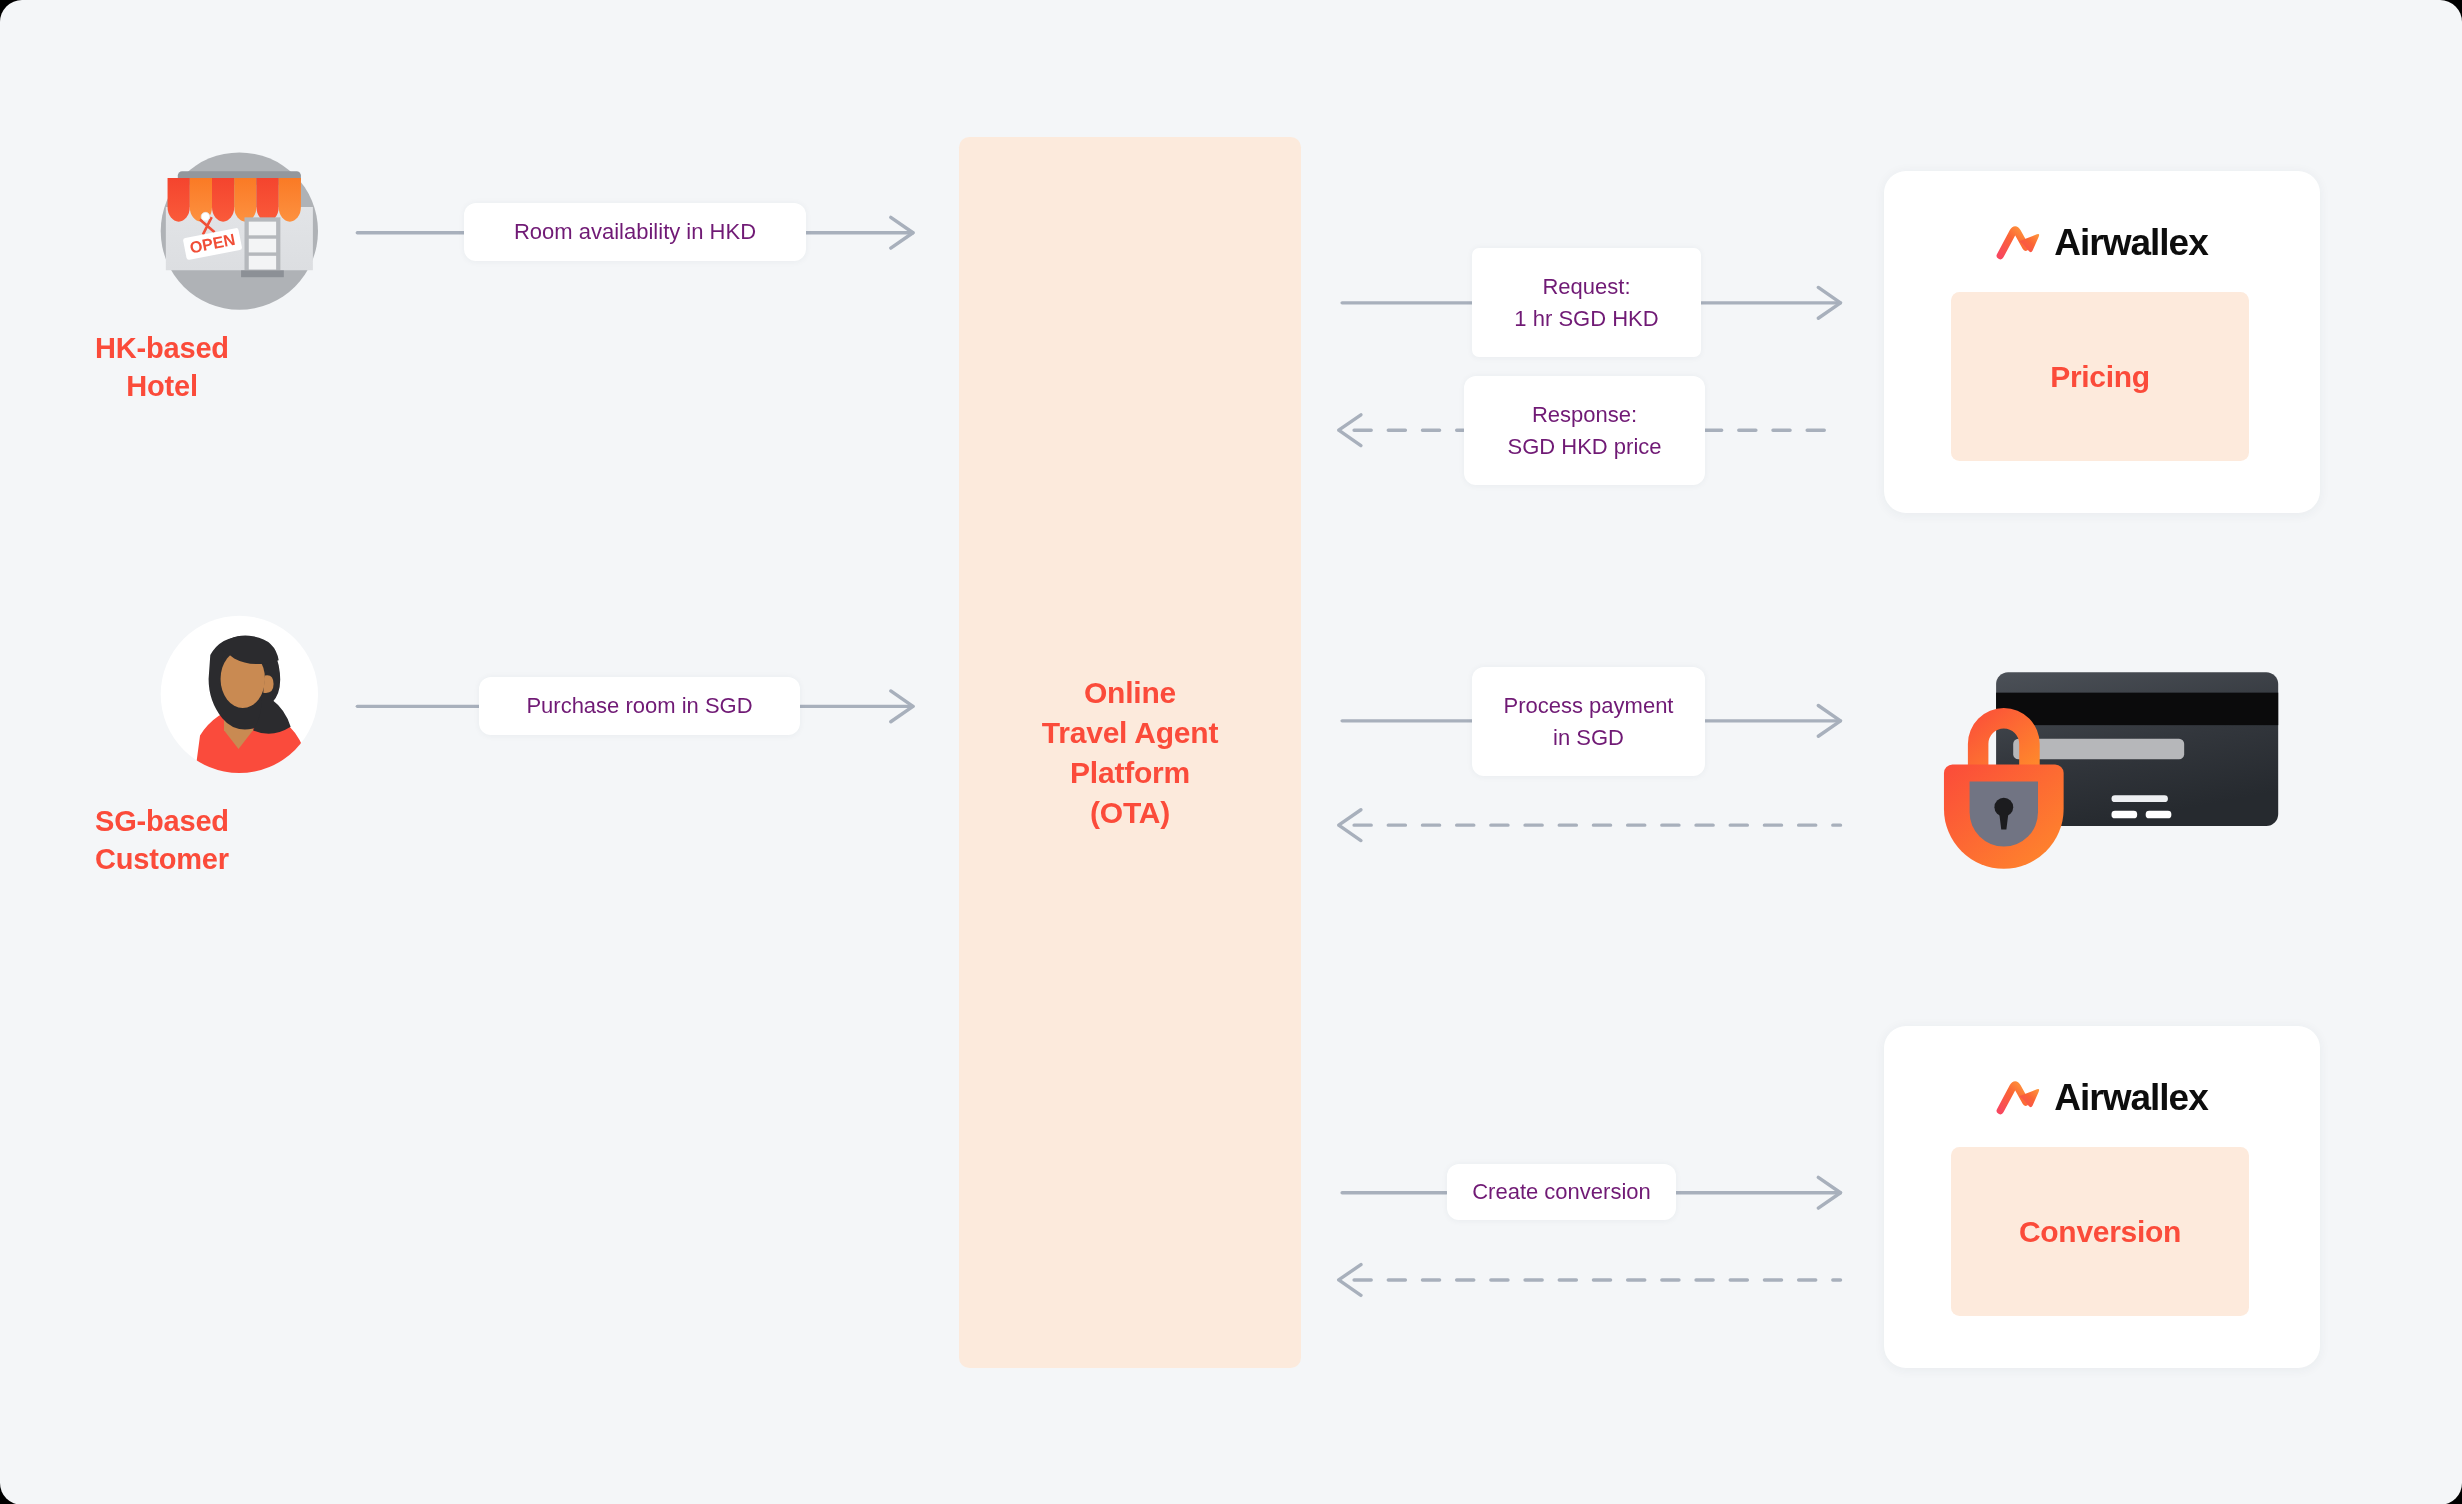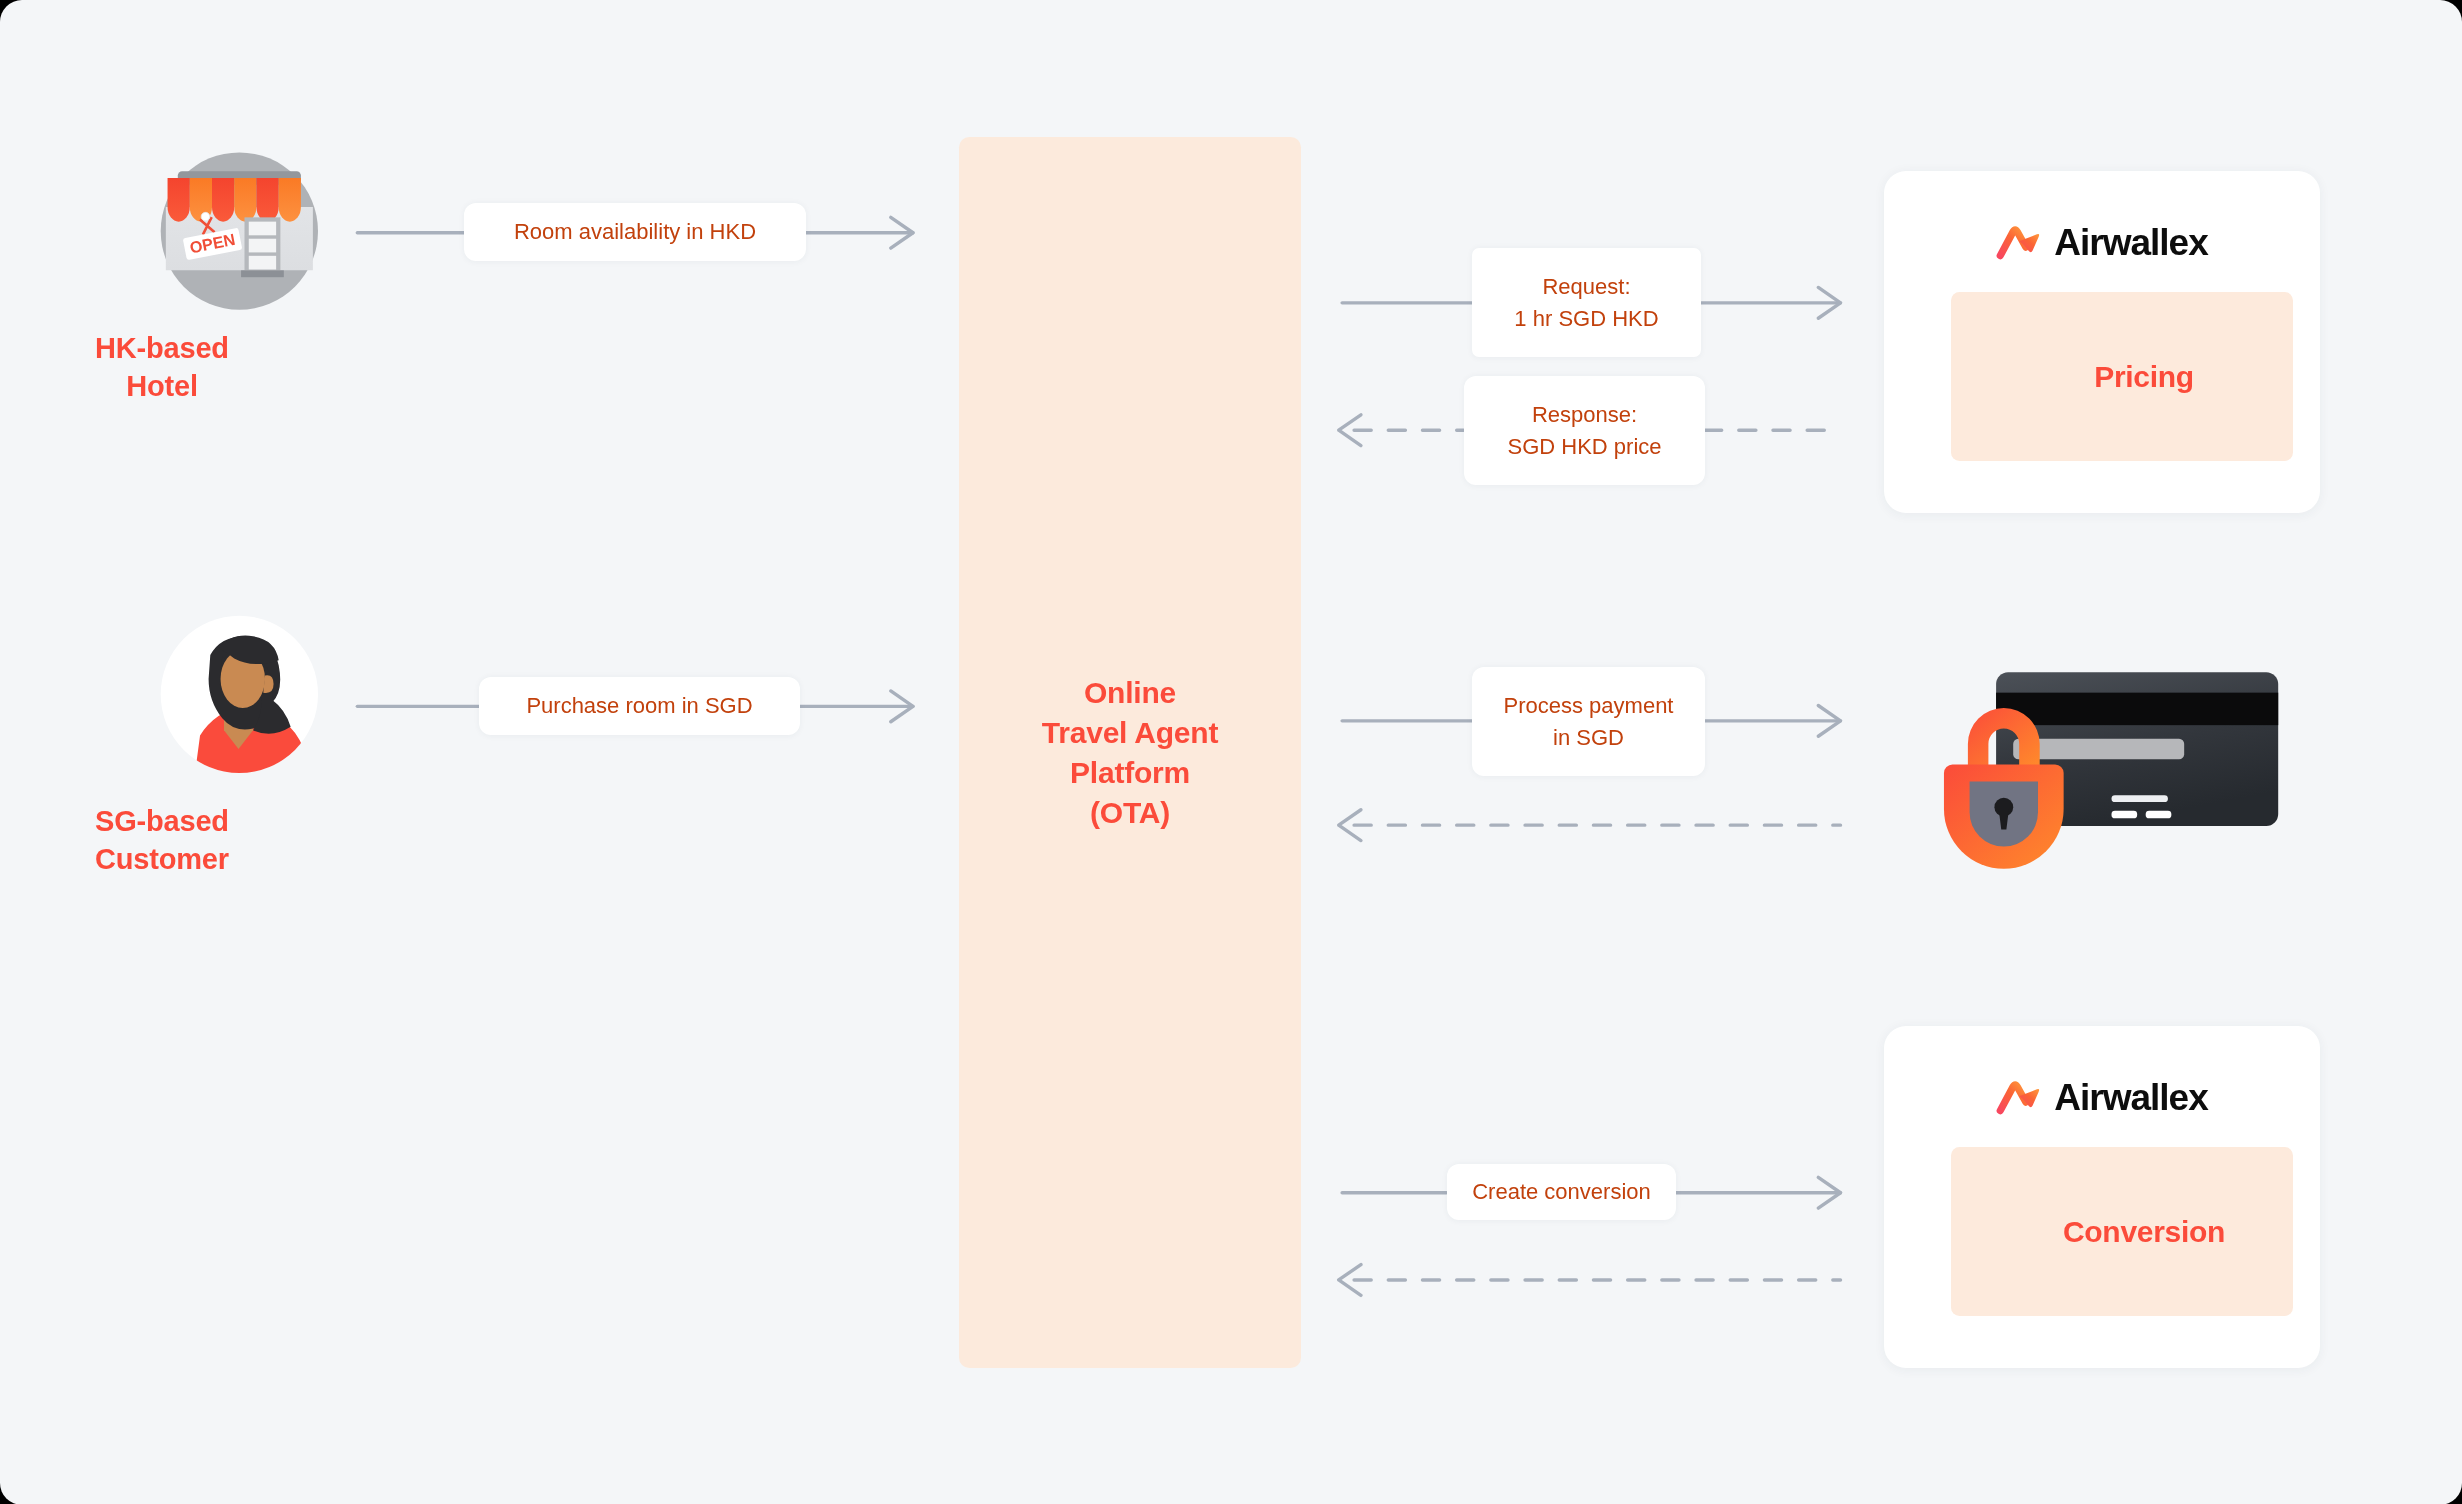--- a/index.html
+++ b/index.html
@@ -88,35 +88,34 @@
     position: absolute;
     left: 67px;
     top: 121px;
     width: 298px;
     height: 169px;
     background: #FDEADC;
     border-radius: 8.5px;
     display: flex;
     align-items: center;
     justify-content: center;
-    padding-left: 44px;
   }
   .aw-inner span {
     color: #FB4B3A;
     font-weight: bold;
     font-size: 30px;
     letter-spacing: -0.3px;
   }
 
   
   .msg {
     position: absolute;
     background: #FFFFFF;
     border-radius: 12px;
-    color: #c2410c;
+    color: #701a75;
     font-size: 22px;
     line-height: 32px;
     text-align: center;
     display: flex;
     flex-direction: column;
     align-items: center;
     justify-content: center;
     box-shadow: 0 0.9px 6px rgba(40,55,80,0.05);
   }
 

